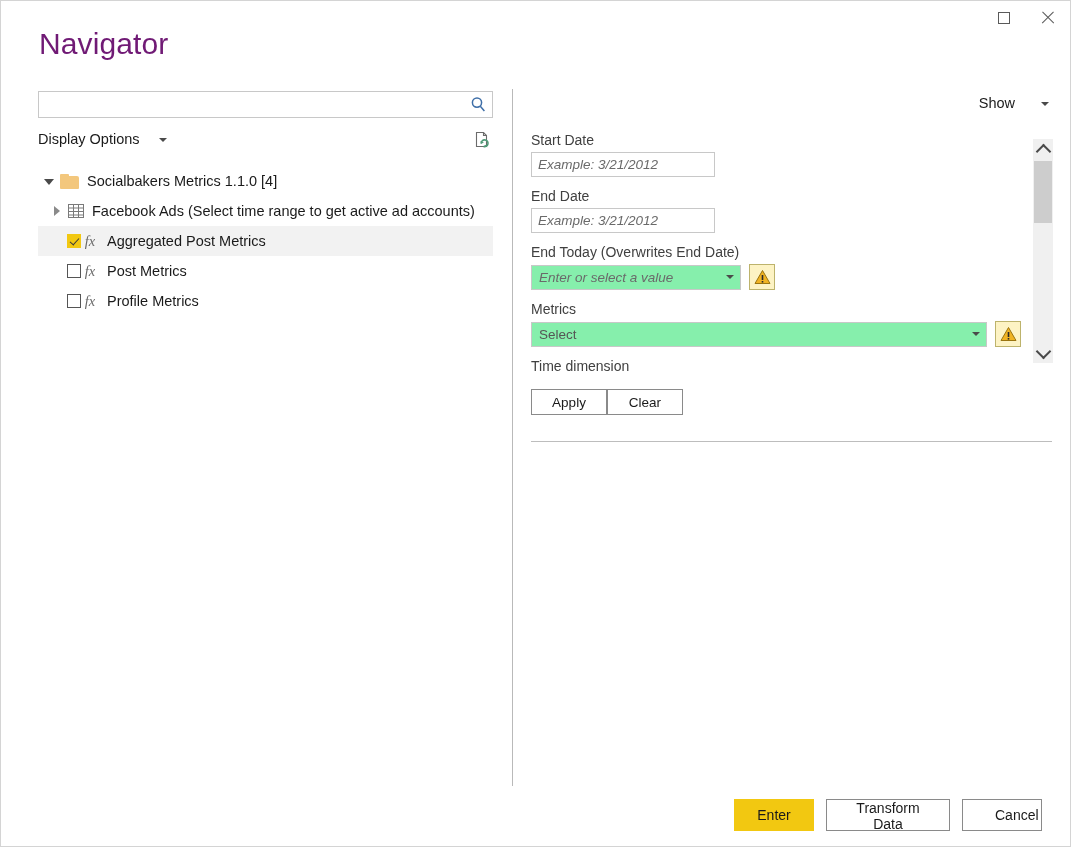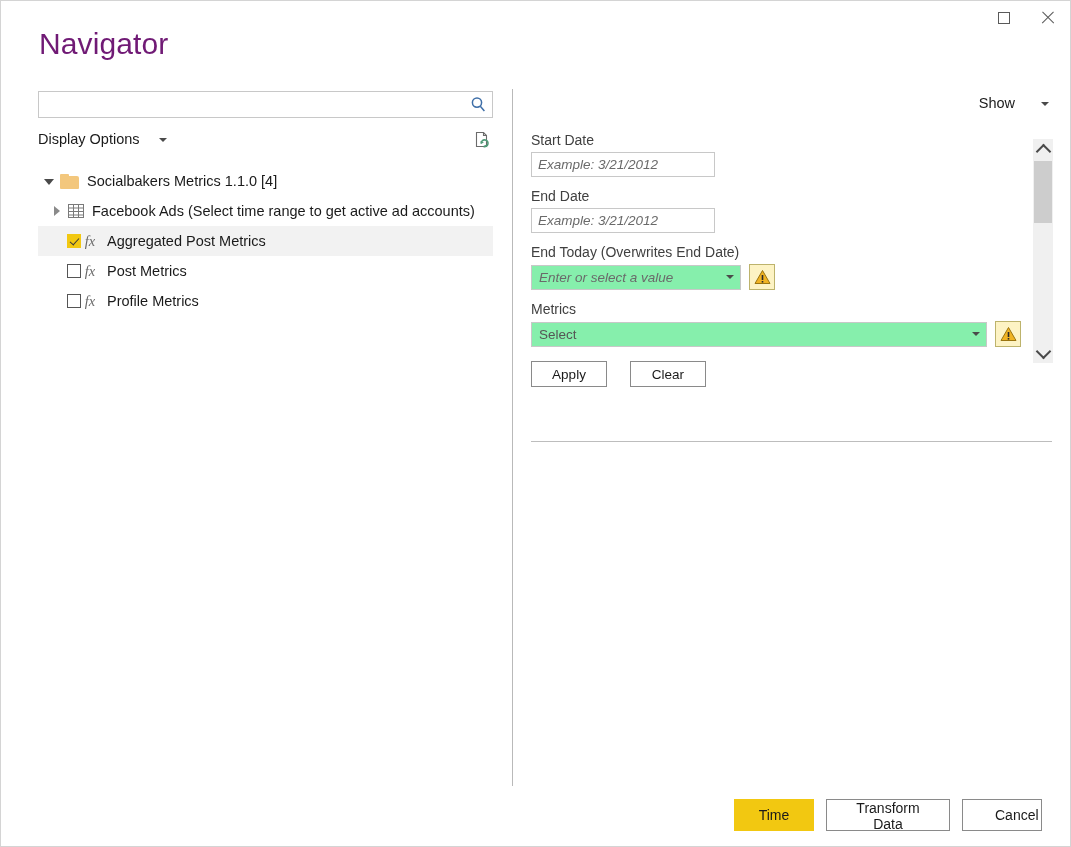--- a/index.html
+++ b/index.html
@@ -309,21 +309,21 @@
   .warn-box {
     width: 26px; height: 26px;
     background: #fdf3c4;
     border: 1px solid #bdb36c;
     box-sizing: border-box;
     display: flex; align-items: center; justify-content: center;
     cursor: pointer;
     flex: 0 0 26px;
   }
 
-  .btn-row { display: flex; gap: 23px; margin-top: 14px; }
+  .btn-row { display: flex; margin-top: 14px; }
   .flat-btn {
     min-width: 76px; height: 26px;
     border: 1px solid #8a8a8a;
     background: #fff;
     font-family: "Liberation Sans", sans-serif;
     font-size: 13.5px;
     color: #1a1a1a;
     cursor: pointer;
     padding: 0 10px;
   }
@@ -534,20 +534,21 @@
         <div class="warn-box">
           <svg width="17" height="16" viewBox="0 0 17 16" aria-hidden="true">
             <path d="M8.5 1.5 L16 14.5 L1 14.5 Z" fill="#f0b323" stroke="#9a7410" stroke-width="1"></path>
             <rect x="7.7" y="6" width="1.6" height="5" fill="#2a2a2a"></rect>
             <rect x="7.7" y="12" width="1.6" height="1.6" fill="#2a2a2a"></rect>
           </svg>
         </div>
       </div>
     </div>
 
+    <div class="field-label">Time dimension</div>
 
     <div class="btn-row">
       <button class="flat-btn">Apply</button>
       <button class="flat-btn">Clear</button>
     </div>
 
   </div>
 
   <div class="h-rule"></div>
 
@@ -555,18 +556,18 @@
     <div class="sb-btn">
       <span class="sb-up"></span>
     </div>
     <div class="sb-thumb"></div>
     <div class="sb-btn sb-bottom">
       <span class="sb-down"></span>
     </div>
   </div>
 
   <div class="footer">
-    <button class="dlg-btn primary btn-load">Time</button>
+    <button class="dlg-btn primary btn-load">Enter</button>
     <button class="dlg-btn btn-transform">Transform Data</button>
     <button class="dlg-btn btn-cancel">Cancel</button>
   </div>
 
 </div>
 
 </body></html>

